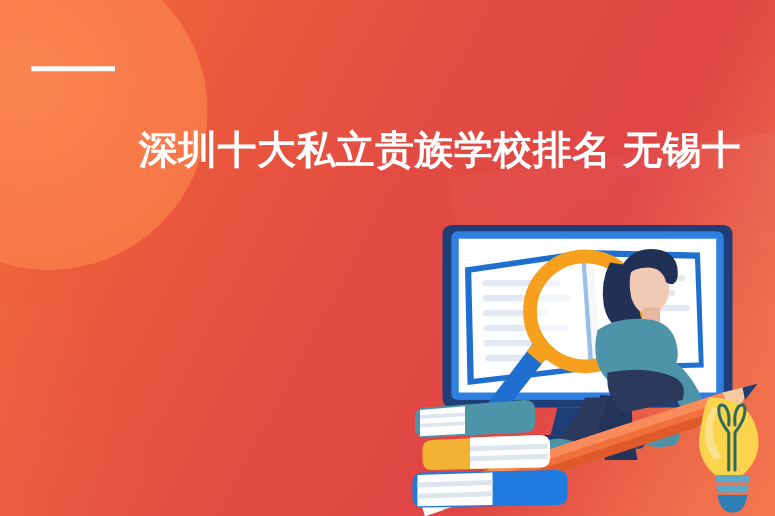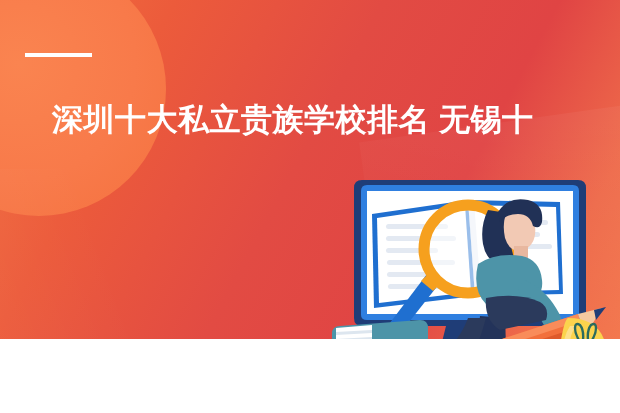--- a/index.html
+++ b/index.html
@@ -7,23 +7,24 @@
     padding: 0;
     background: #ffffff;
   }
   body {
     font-family: "Liberation Sans", "DejaVu Sans", sans-serif;
   }
 
   .banner {
     position: relative;
     width: 620px;
-    height: 339px;
+    height: 413px;
     overflow: hidden;
     background: linear-gradient(118deg, #F2713F 0%, #EC5B3B 22%, #E24B43 48%, #E04444 70%, #EE6A4A 88%, #F3784F 100%);
+    text-align: center;
   }
 
   
   .bg-circle {
     position: absolute;
     left: -88px;
     top: -38px;
     width: 254px;
     height: 254px;
     border-radius: 50%;

